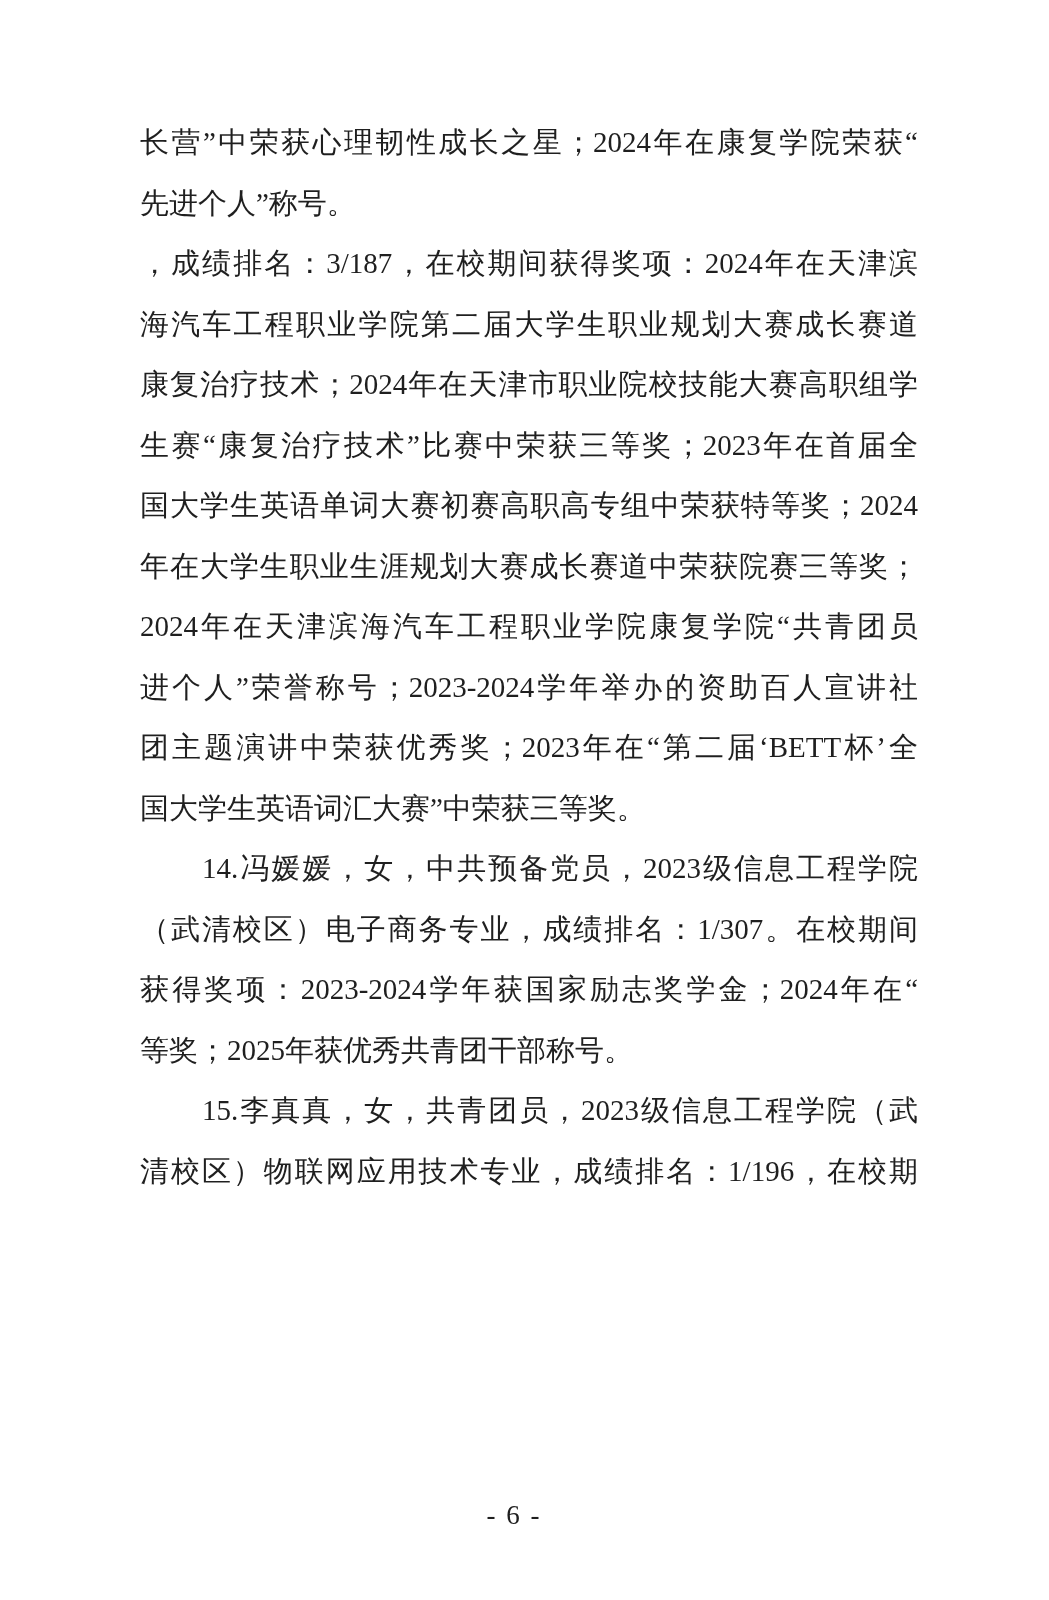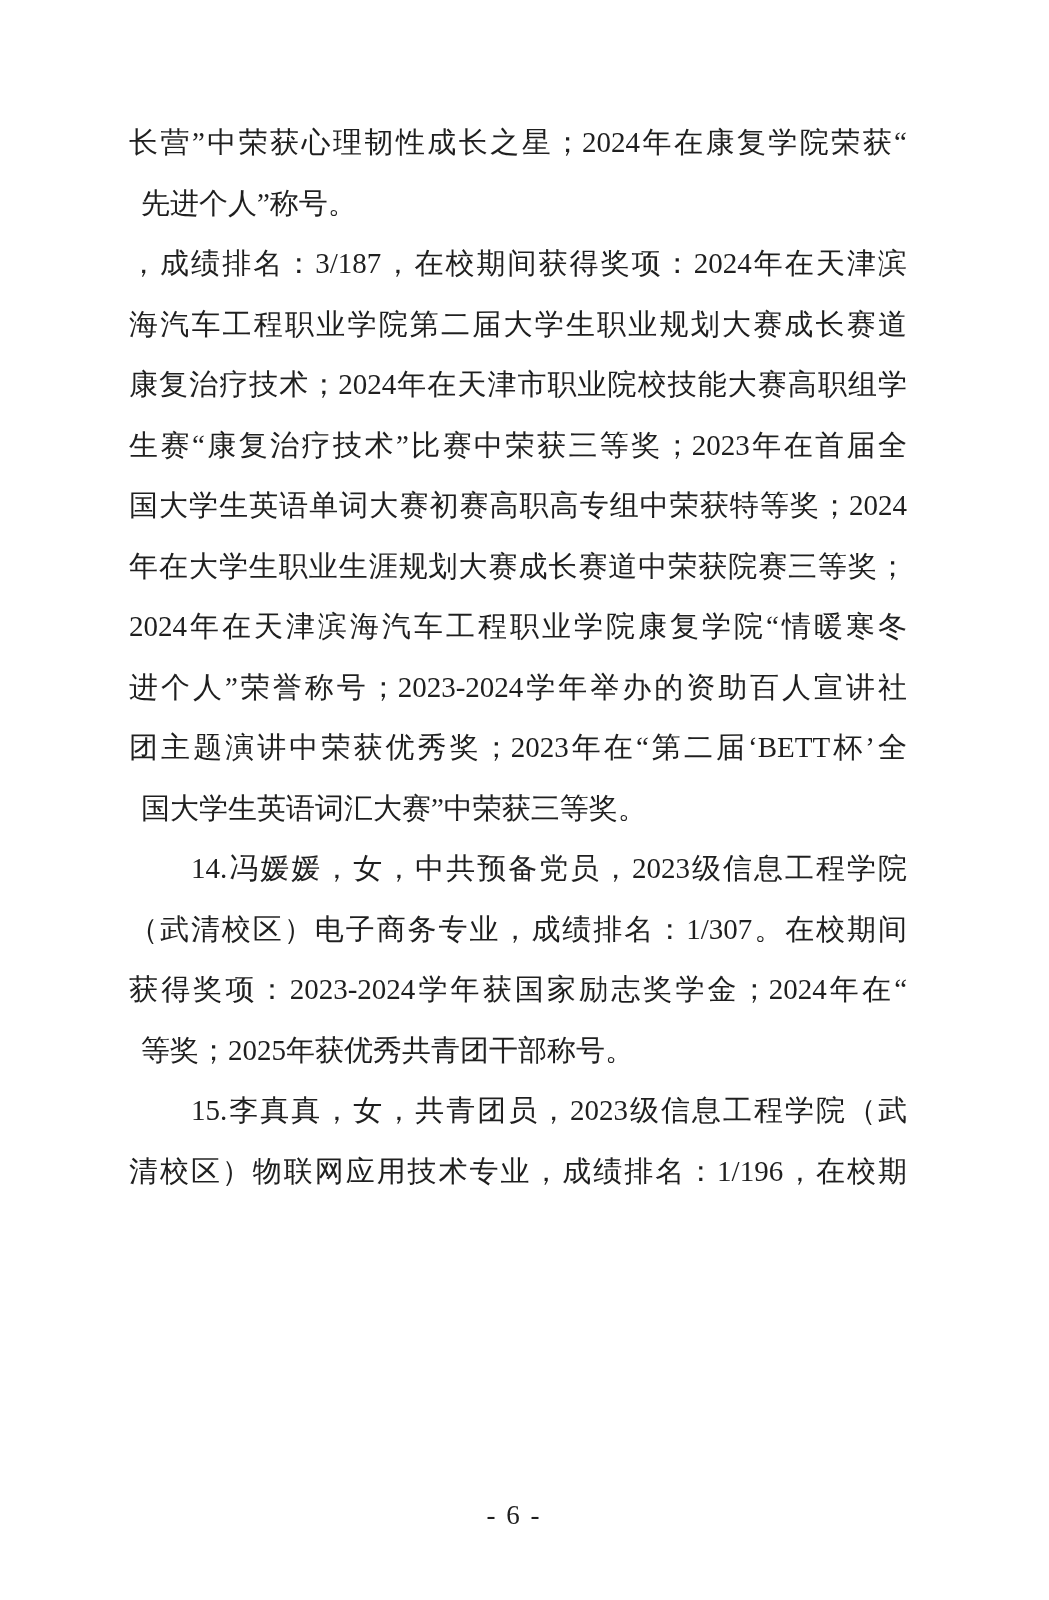--- a/index.html
+++ b/index.html
@@ -12,40 +12,39 @@
     width: 1049px;
     height: 1600px;
     background: var(--page-bg, #ffffff);
     overflow: hidden;
     font-family: "Liberation Serif", "DejaVu Serif", serif;
     color: var(--text-color, #1f1f1f);
   }
   .text-block {
     position: absolute;
     top: 112px;
-    left: 129px;
+    left: 140px;
     width: 778px;
     font-family: Liberation Serif, serif;
   }
   .line {
     height: 60.5px;
     line-height: 60.5px;
     font-size: 29px;
     white-space: pre-wrap;
     text-align: justify;
     text-align-last: justify;
     overflow: visible;
   }
   .line.indent {
     text-indent: 62px;
   }
   .line.para-end {
     text-align: left;
     text-align-last: left;
-    margin-left: 12px;
   }
   .footer {
     position: absolute;
     top: 1500px;
     left: 0;
     width: 1028px;
     height: 30px;
     line-height: 30px;
     text-align: center;
     font-size: 27px;
@@ -58,21 +57,21 @@
 <div class="page" style="--page-bg: #ffffff; --text-color: #1f1f1f;">
   <div class="text-block">
       <div class="line">长营”中荣获心理韧性成长之星；2024年在康复学院荣获“</div>
       <div class="line para-end">先进个人”称号。</div>
       <div class="line">，成绩排名：3/187，在校期间获得奖项：2024年在天津滨</div>
       <div class="line">海汽车工程职业学院第二届大学生职业规划大赛成长赛道</div>
       <div class="line">康复治疗技术；2024年在天津市职业院校技能大赛高职组学</div>
       <div class="line">生赛“康复治疗技术”比赛中荣获三等奖；2023年在首届全</div>
       <div class="line">国大学生英语单词大赛初赛高职高专组中荣获特等奖；2024</div>
       <div class="line">年在大学生职业生涯规划大赛成长赛道中荣获院赛三等奖；</div>
-      <div class="line">2024年在天津滨海汽车工程职业学院康复学院“情暖寒冬</div>
+      <div class="line">2024年在天津滨海汽车工程职业学院康复学院“共青团员</div>
       <div class="line">进个人”荣誉称号；2023-2024学年举办的资助百人宣讲社</div>
       <div class="line">团主题演讲中荣获优秀奖；2023年在“第二届‘BETT杯’全</div>
       <div class="line para-end">国大学生英语词汇大赛”中荣获三等奖。</div>
       <div class="line indent">14.冯媛媛，女，中共预备党员，2023级信息工程学院</div>
       <div class="line">（武清校区）电子商务专业，成绩排名：1/307。在校期间</div>
       <div class="line">获得奖项：2023-2024学年获国家励志奖学金；2024年在“</div>
       <div class="line para-end">等奖；2025年获优秀共青团干部称号。</div>
       <div class="line indent">15.李真真，女，共青团员，2023级信息工程学院（武</div>
       <div class="line">清校区）物联网应用技术专业，成绩排名：1/196，在校期</div>
     </div>

